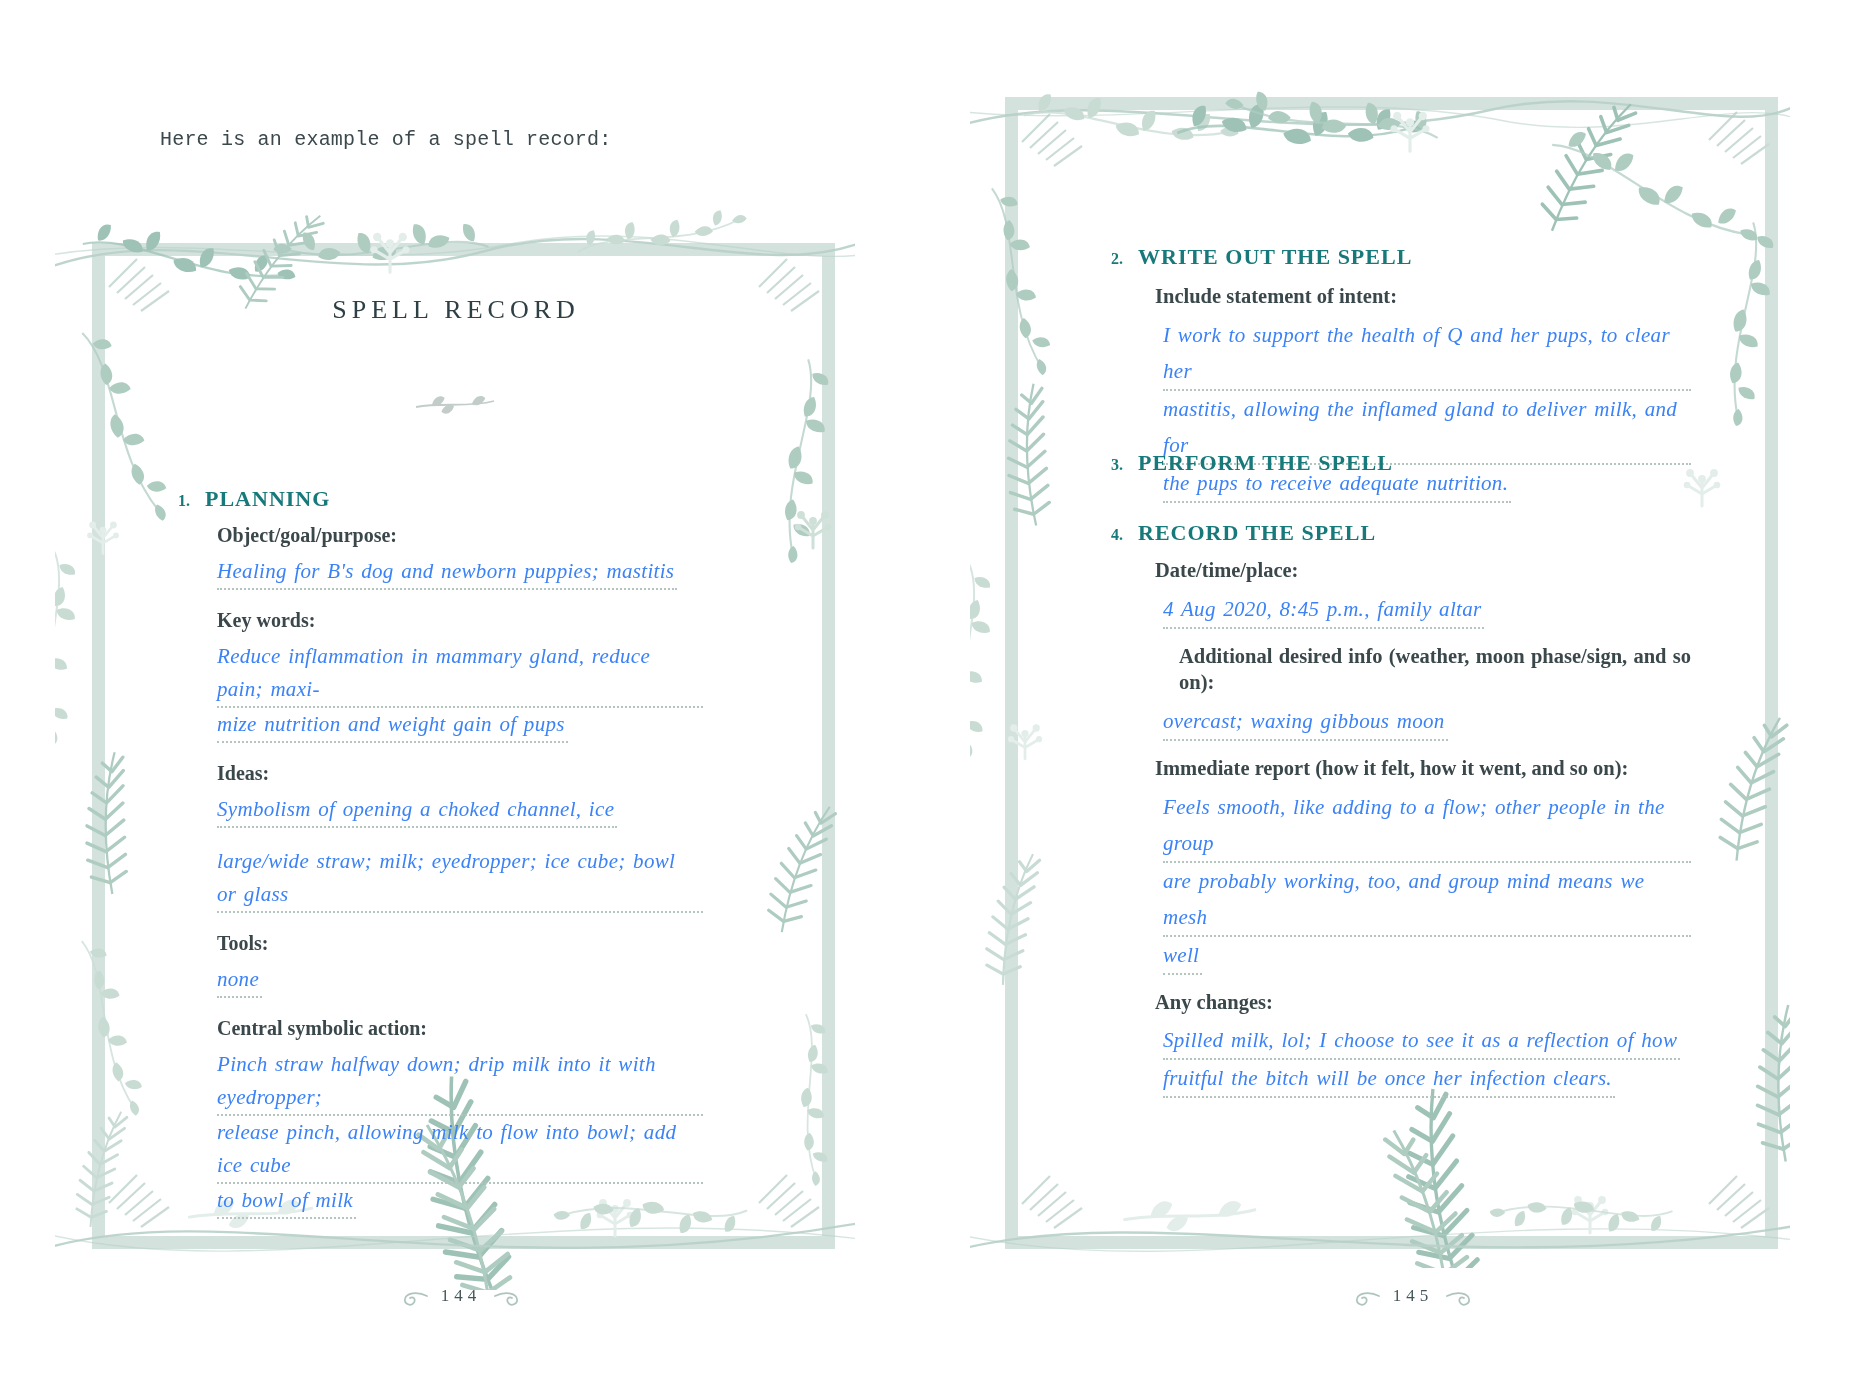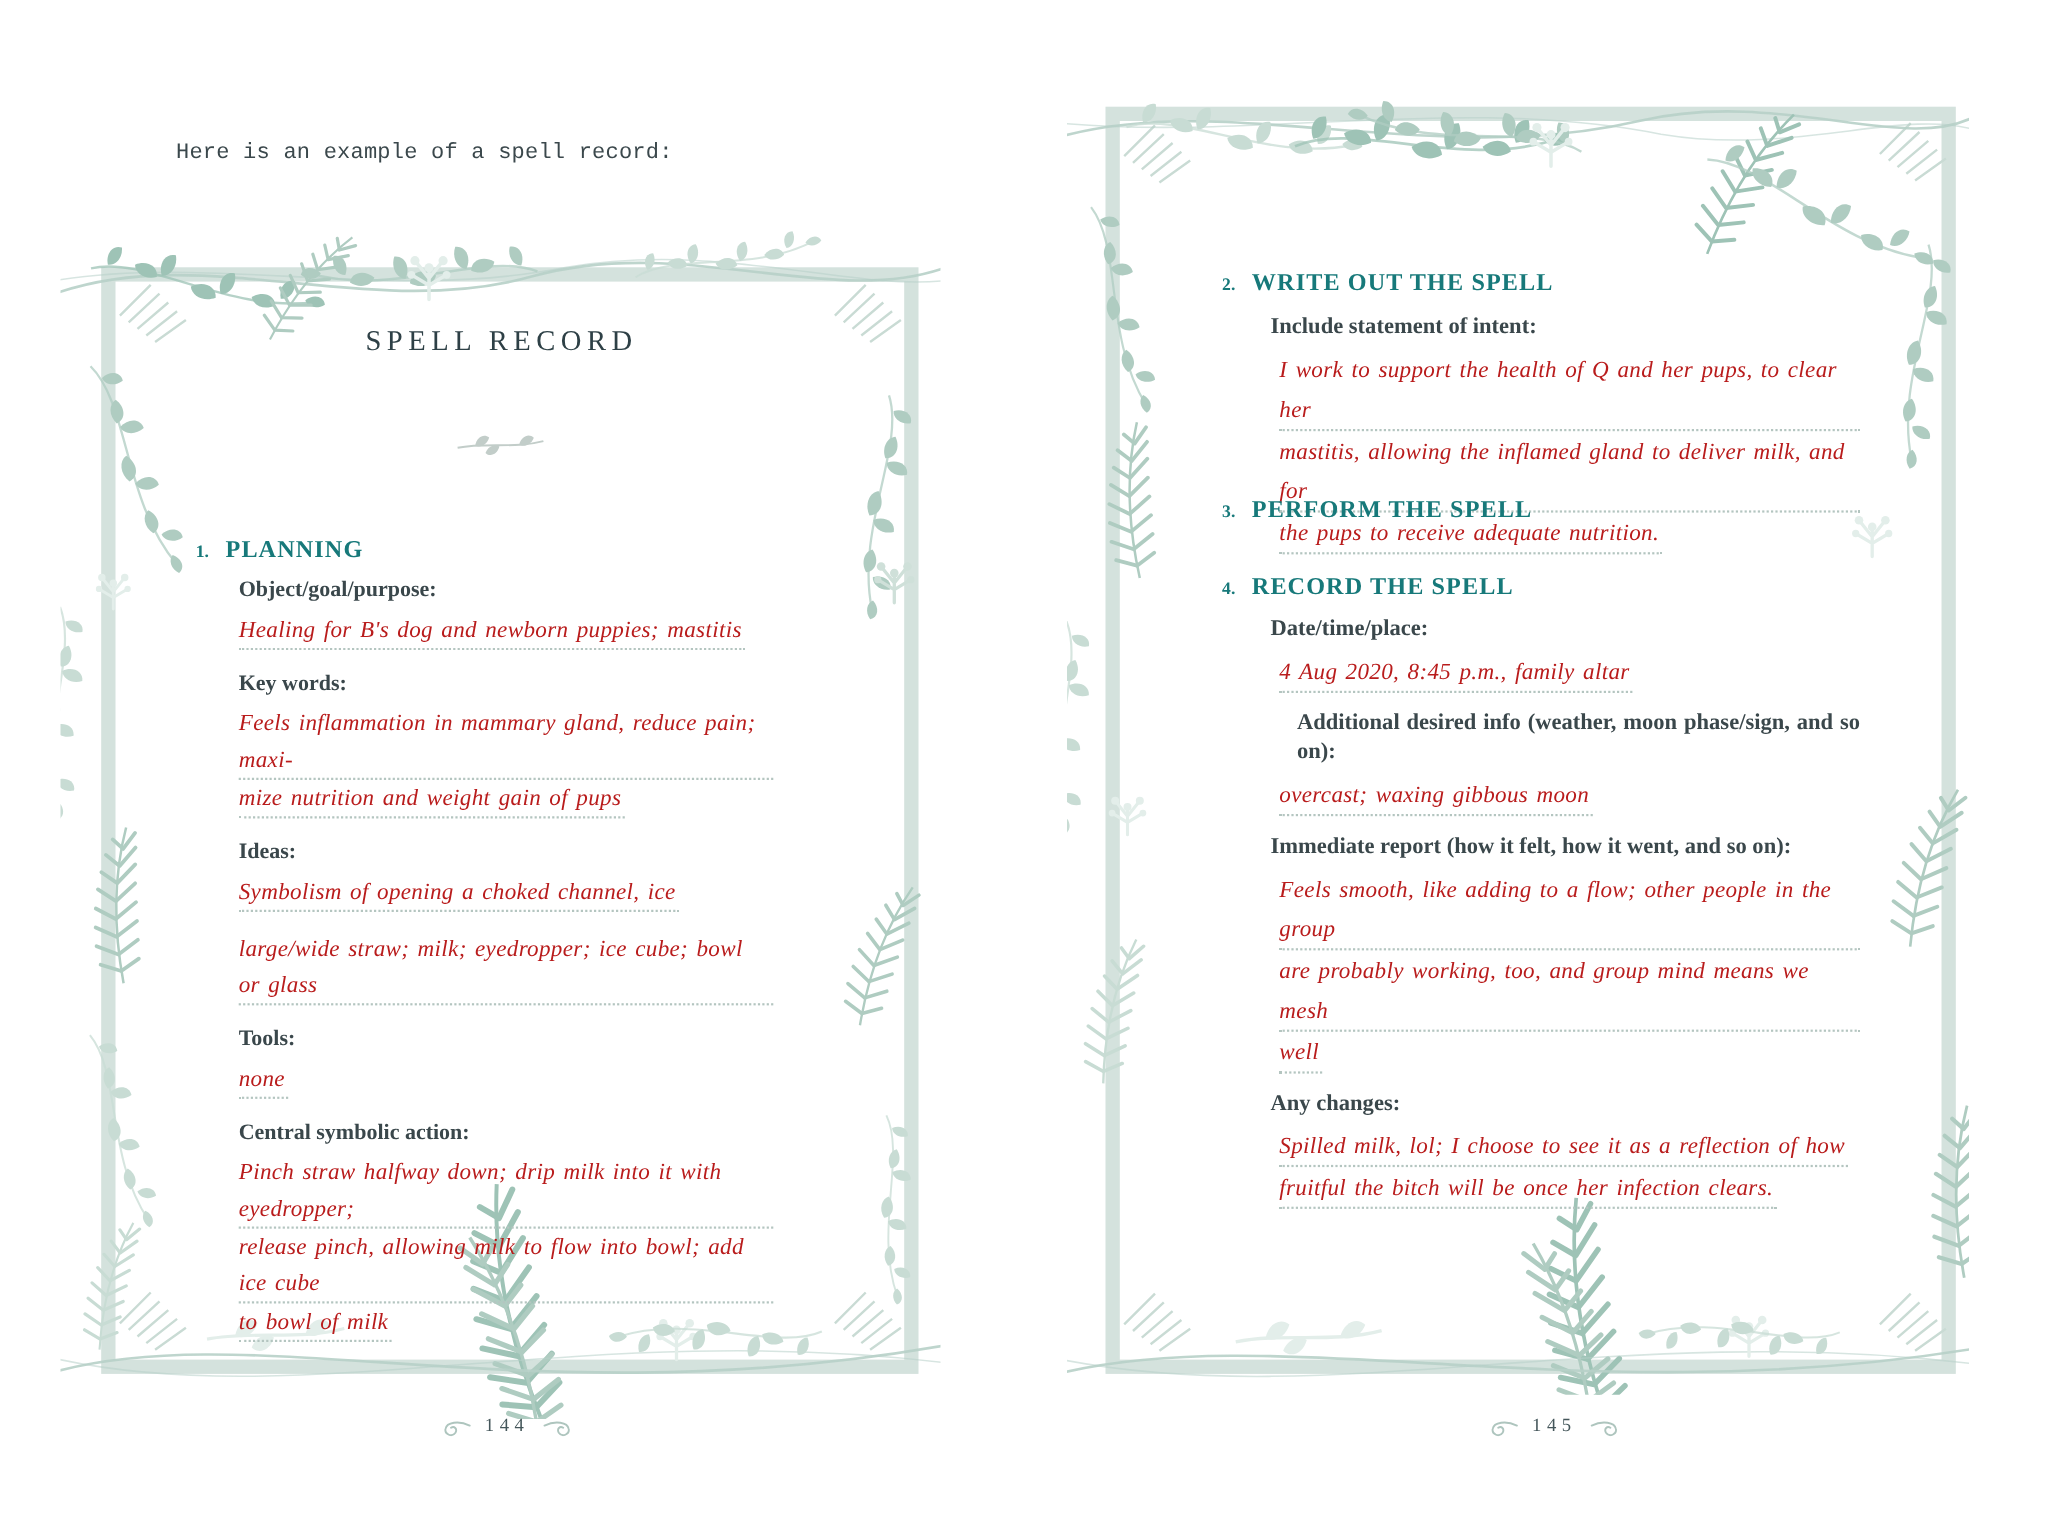--- a/index.html
+++ b/index.html
@@ -37,21 +37,21 @@
   .sec-2 .field:first-child{margin-top:11px;}
   .sec-4 .field{margin-top:14px;}
   .sec-4 .field:first-child{margin-top:9px;}
 
   .label{font-weight:700;font-size:20px;color:#3a474b;line-height:1.3;margin-bottom:7px;}
   .sec-4 .label,.sec-2 .label{font-size:20.5px;}
   .just{text-align:justify;margin-left:24px;}
 
   .hand{margin:0;}
   .hl{
-    display:table;font-style:italic;font-size:21px;color:#b91c1c;line-height:33px;
+    display:table;font-style:italic;font-size:21px;color:#3b82f6;line-height:33px;
     border-bottom:2px dotted #b4c5c0;padding-right:3px;word-spacing:2px;letter-spacing:.3px;
   }
   .page-right .hl{line-height:36px;margin-left:8px;}
 
   .pagenum{
     position:absolute;width:200px;display:flex;align-items:flex-end;justify-content:center;gap:10px;
     color:#44565a;font-size:17px;letter-spacing:5px;
   }
   .pn-l{left:361px;top:1286px;}
   .pn-r{left:1313px;top:1286px;}
@@ -183,21 +183,21 @@
       <div class="fields">
         <div class="field">
           <div class="label">Object/goal/purpose:</div>
           <div class="hand">
             <span class="hl">Healing for B's dog and newborn puppies; mastitis</span>
           </div>
         </div>
         <div class="field">
           <div class="label">Key words:</div>
           <div class="hand">
-            <span class="hl">Feels inflammation in mammary gland, reduce pain; maxi-</span>
+            <span class="hl">Reduce inflammation in mammary gland, reduce pain; maxi-</span>
             <span class="hl">mize nutrition and weight gain of pups</span>
           </div>
         </div>
         <div class="field">
           <div class="label">Ideas:</div>
           <div class="hand">
             <span class="hl">Symbolism of opening a choked channel, ice</span>
           </div>
         </div>
         <div class="field">

